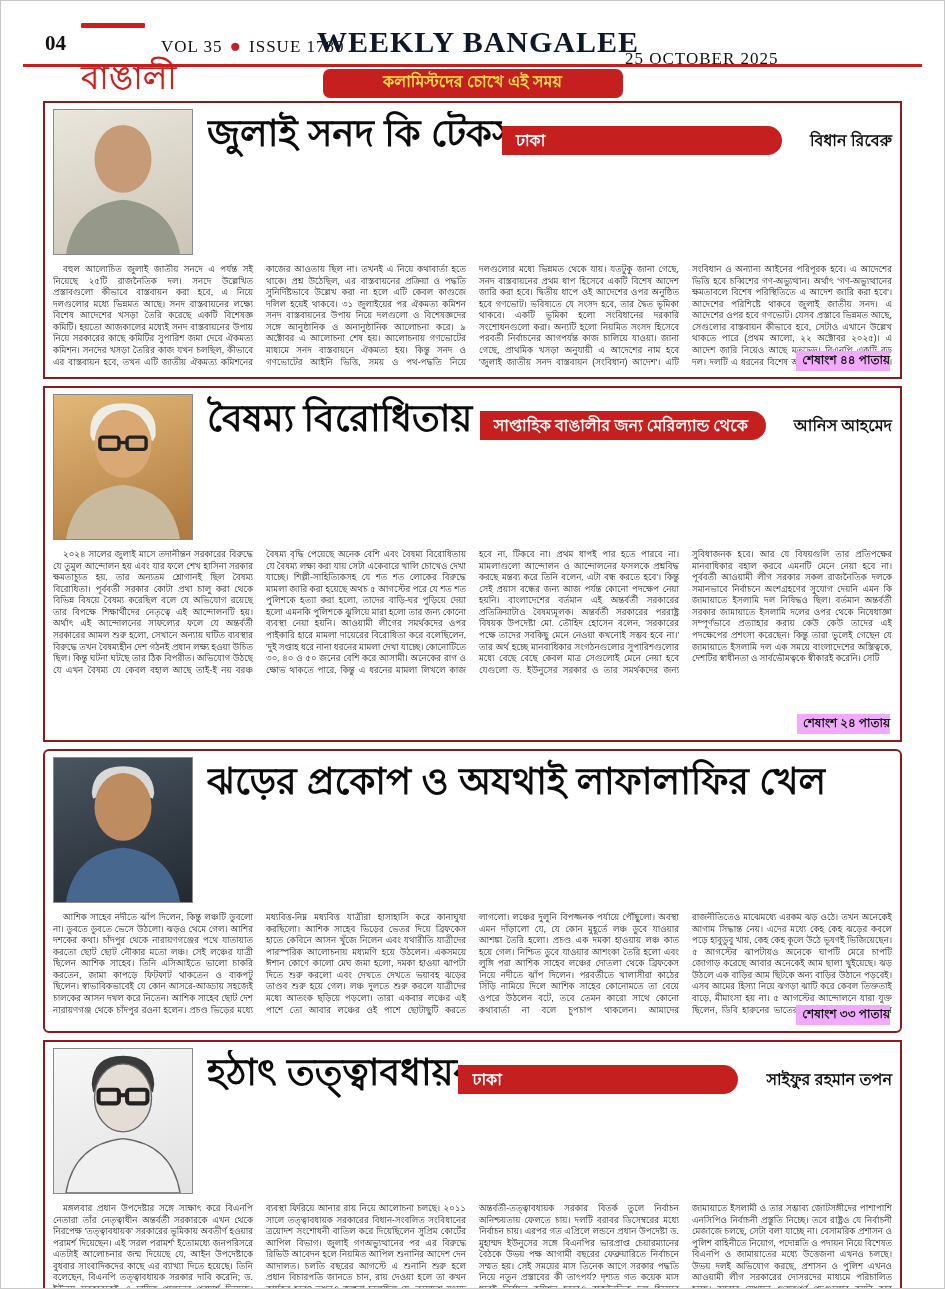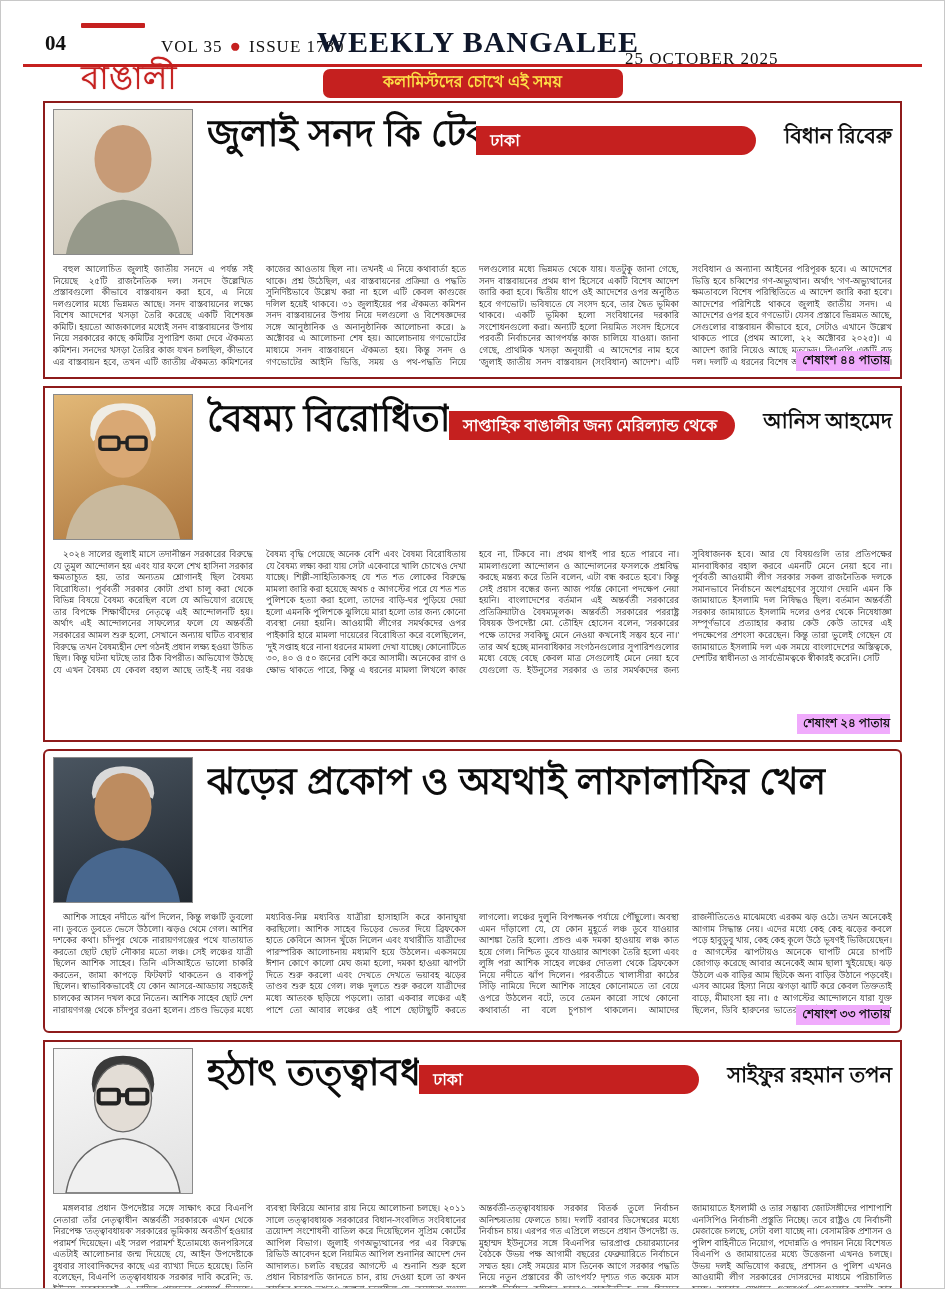--- a/index.html
+++ b/index.html
@@ -71,21 +71,21 @@
   .headline {
     font-weight:bold; color:#0c0c0c; font-size:37px; line-height:1.25;
     letter-spacing:0; white-space:nowrap; overflow:hidden; margin-top:2px;
   }
   .byline-row { display:flex; align-items:flex-end; margin-top:16px; height:30px; }
   .loc-tag {
     background:var(--accent,#c5201f); color:#fff; font-weight:bold; font-size:16px;
     min-width:280px; height:29px; line-height:29px; padding:0 18px 0 14px;
     border-radius:0 15px 15px 0; white-space:nowrap;
   }
-  .author { font-weight:bold; color:#101010; font-size:21px; margin-left:28px; white-space:nowrap; }
+  .author { font-weight:bold; color:#101010; font-size:16px; margin-left:28px; white-space:nowrap; }
   .art-body-wrap { flex:1; position:relative; margin-top:7px; overflow:hidden; }
   .art-body {
     column-count:4; column-gap:13px; height:100%;
     font-size:8.7px; line-height:1.33; text-align:justify; color:#191919;
     overflow:hidden;
   }
   .art-body::first-letter { margin-left:10px; }
   .continuation {
     position:absolute; right:2px; bottom:0; background:#f0abfc;
     font-weight:bold; font-size:12px; color:#111; padding-left:6px;

